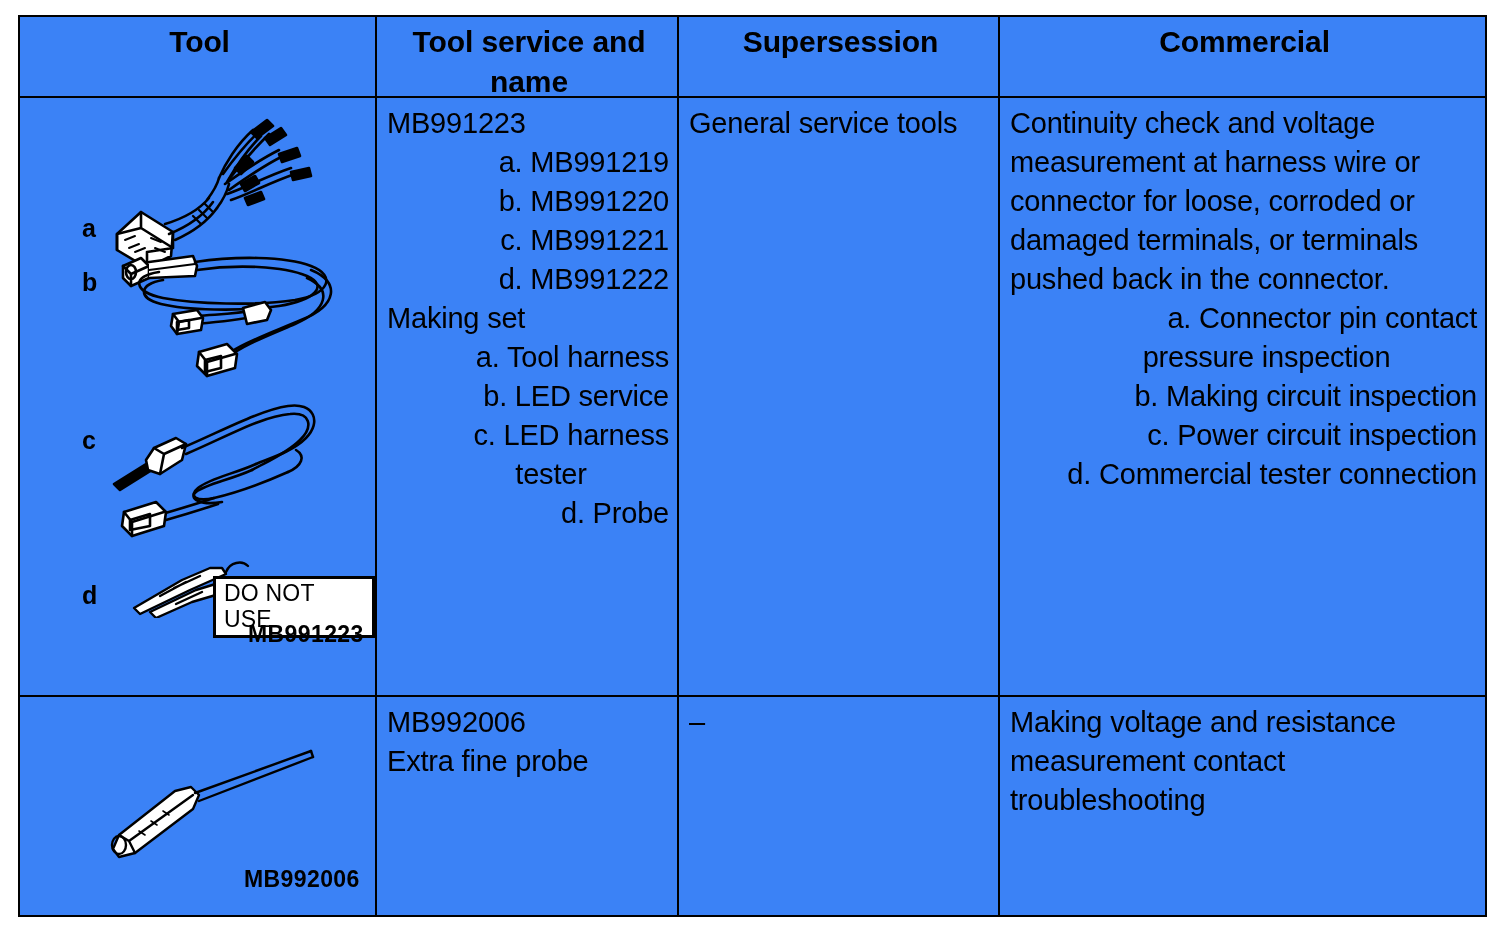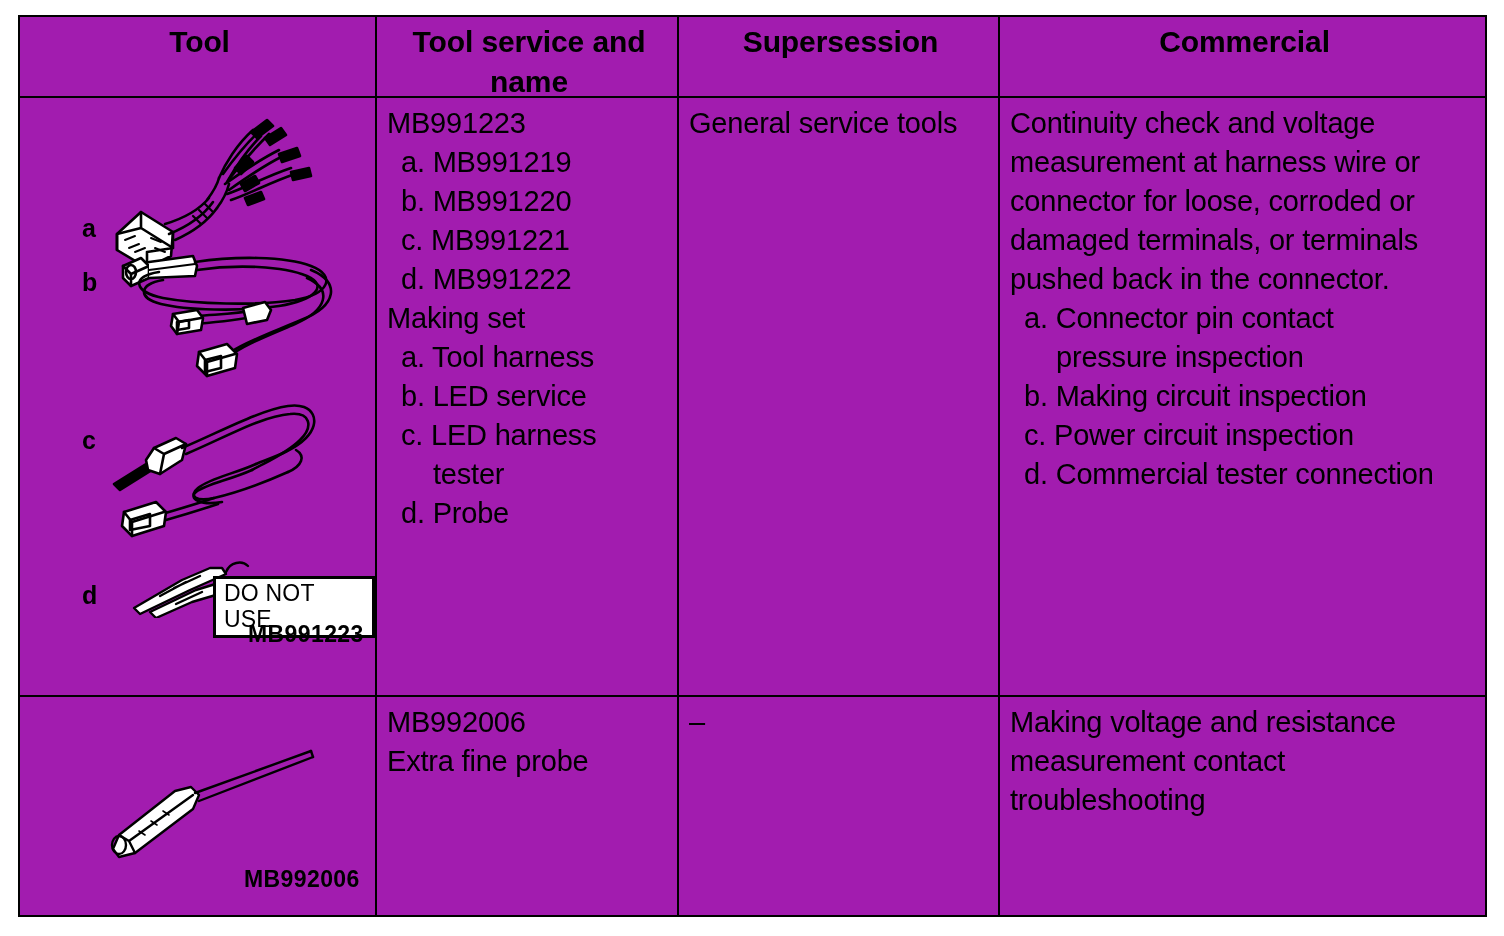--- a/index.html
+++ b/index.html
@@ -30,21 +30,21 @@
     width: 1467px;
     border-collapse: collapse;
     table-layout: fixed;
   }
 
   table.tools-table td,
   table.tools-table th {
     border: 2px solid #000;
     vertical-align: top;
     padding: 0;
-    background: #a21caf;
+    background: #3b82f6;
   }
 
   
   col.c-tool      { width: 357px; }
   col.c-number    { width: 302px; }
   col.c-supers    { width: 321px; }
   col.c-applic    { width: 487px; }
 
   .hdr-cell {
     height: 79px;
@@ -62,22 +62,22 @@
   }
 
   .cell-inner {
     position: relative;
     padding: 6px 8px 6px 10px;
     font-size: 29px;
     line-height: 39px;
     letter-spacing: -0.2px;
   }
   .cell-inner p { margin: 0; }
-  .sub-line { padding-left: 14px; }
-  .sub-line-indent { padding-left: 46px; }
+  .sub-line { padding-left: 14px; text-align: right; }
+  .sub-line-indent { padding-left: 46px; text-align: center; }
 
   
   .tool-cell-1 { height: 597px; position: relative; }
   .tool-cell-2 { height: 218px; position: relative; }
 
   .item-letter {
     position: absolute;
     font-size: 25px;
     font-weight: bold;
     line-height: 25px;

